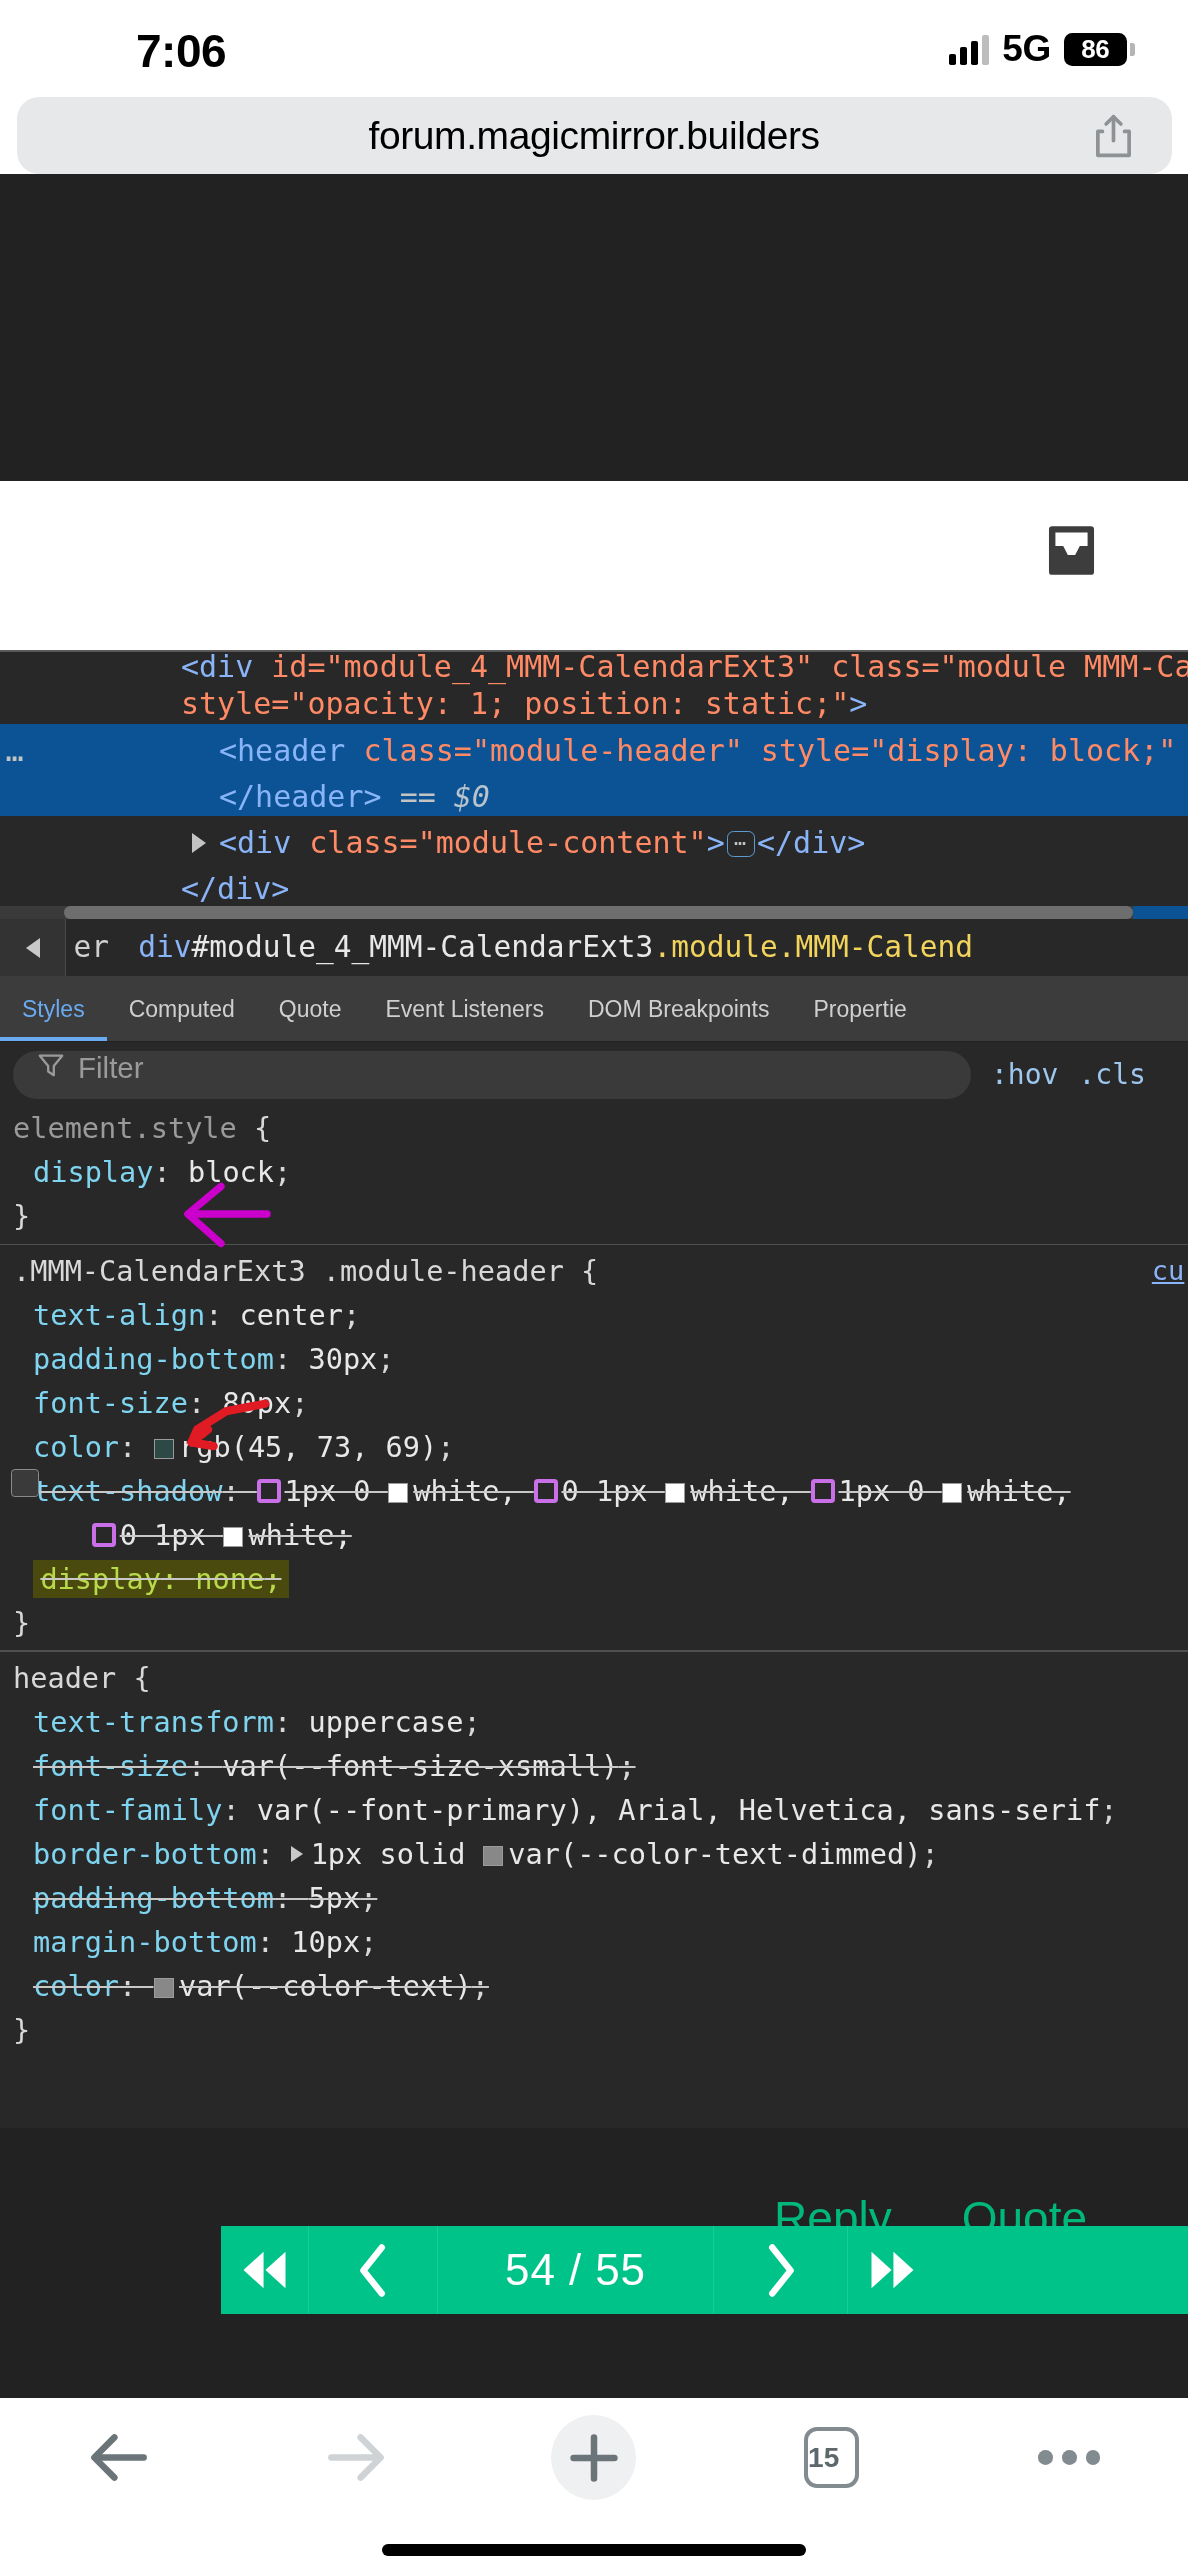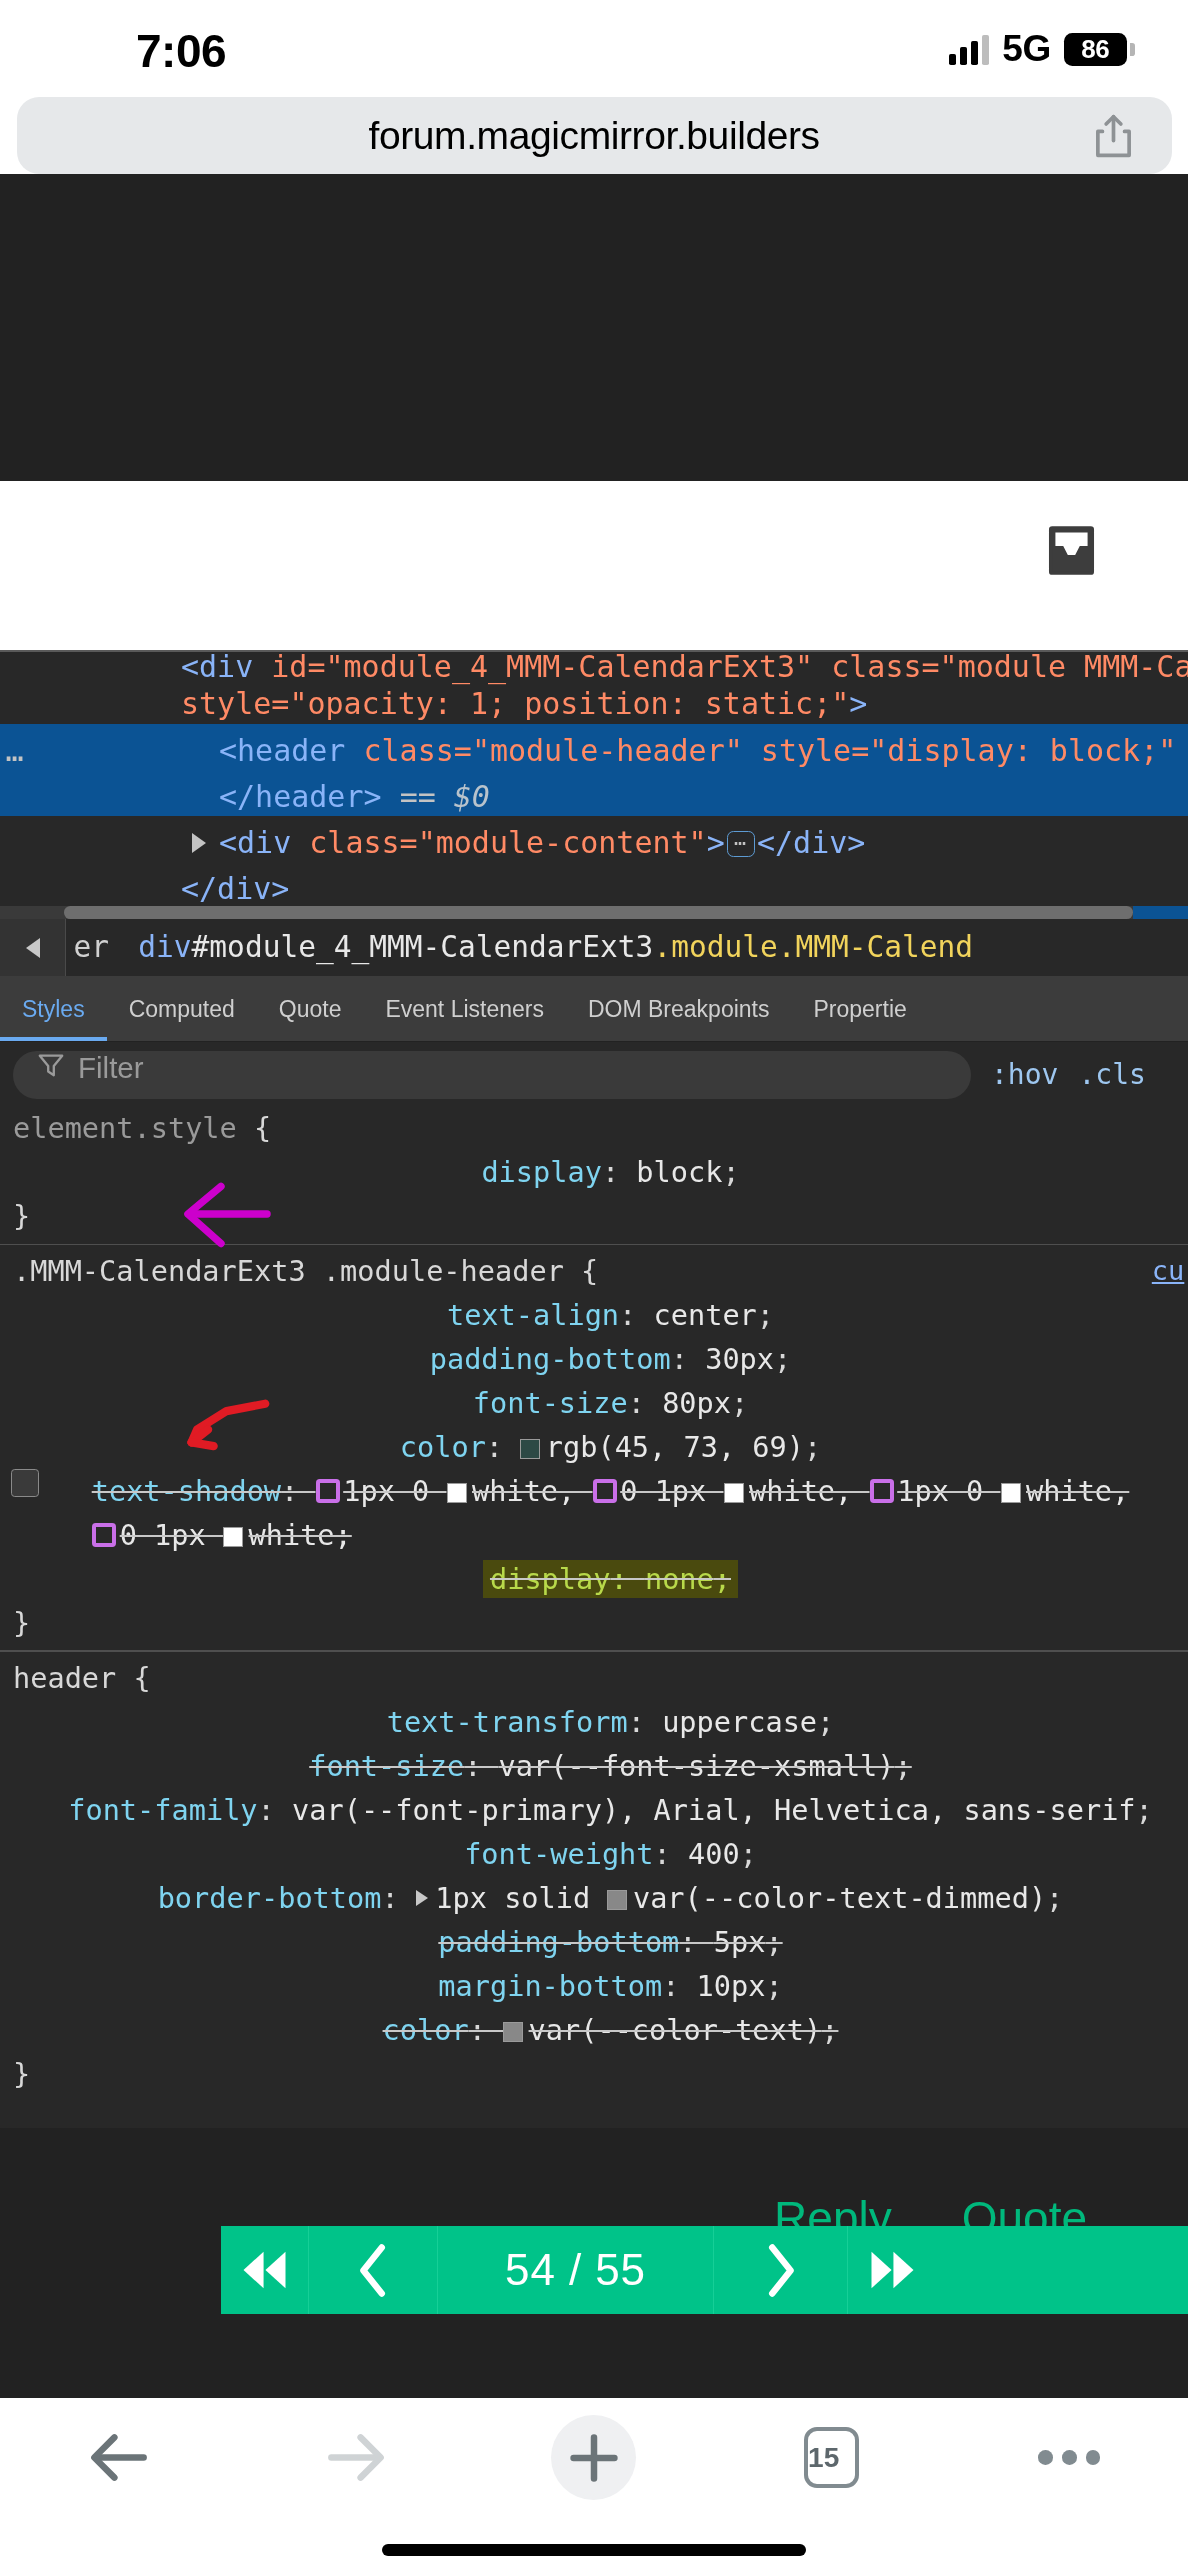--- a/index.html
+++ b/index.html
@@ -201,21 +201,21 @@
   
   .rules {
     position:absolute; top:456px; left:0; width:1188px; height:1022px;
     background:#282828; overflow:hidden;
     font-size:28.6px; line-height:44px;
   }
   .rule-sep {
     height:1.8px; background:#4f4f4f; margin:5.5px 0 3.7px 0;
   }
   .rline { white-space:nowrap; padding-left:13px; height:44px; }
-  .rline.ind { padding-left:33px;text-align:center; }
+  .rline.ind { padding-left:33px; }
   .rline.ind2 { padding-left:92px; }
   .sel-txt { color:#d8d8d8; }
   .el-style { color:#9a9a9a; }
   .prop { color:#7fd4f0; }
   .value { color:#e8e8e8; }
   .strike { text-decoration:line-through; text-decoration-color:#c8c8c8; }
   .brace { color:#d8d8d8; }
   .swatch {
     display:inline-block; width:20px; height:20px;
     border:0.9px solid #9a9a9a; vertical-align:-1.8px; margin-right:5.5px;
@@ -498,23 +498,20 @@
         <div class="rline ind">
           <span class="prop">text-transform</span><span class="brace">: </span><span class="value">uppercase</span><span class="brace">;</span>
         </div>
         <div class="rline ind strike">
           <span class="prop">font-size</span><span class="brace">: </span><span class="value">var(--font-size-xsmall)</span><span class="brace">;</span>
         </div>
         <div class="rline ind">
           <span class="prop">font-family</span><span class="brace">: </span><span class="value">var(--font-primary), Arial, Helvetica, sans-serif</span><span class="brace">;</span>
         </div>
         <div class="rline ind">
-          <span class="prop">font-weight</span><span class="brace">: </span><span class="value">400</span><span class="brace">;</span>
-        </div>
-        <div class="rline ind">
           <span class="prop">border-bottom</span><span class="brace">: </span><span class="tri"></span><span class="value">1px solid </span><span class="swatch grey"></span><span class="value">var(--color-text-dimmed)</span><span class="brace">;</span>
         </div>
         <div class="rline ind strike">
           <span class="prop">padding-bottom</span><span class="brace">: </span><span class="value">5px</span><span class="brace">;</span>
         </div>
         <div class="rline ind">
           <span class="prop">margin-bottom</span><span class="brace">: </span><span class="value">10px</span><span class="brace">;</span>
         </div>
         <div class="rline ind strike">
           <span class="prop">color</span><span class="brace">: </span><span class="swatch grey"></span><span class="value">var(--color-text)</span><span class="brace">;</span>

